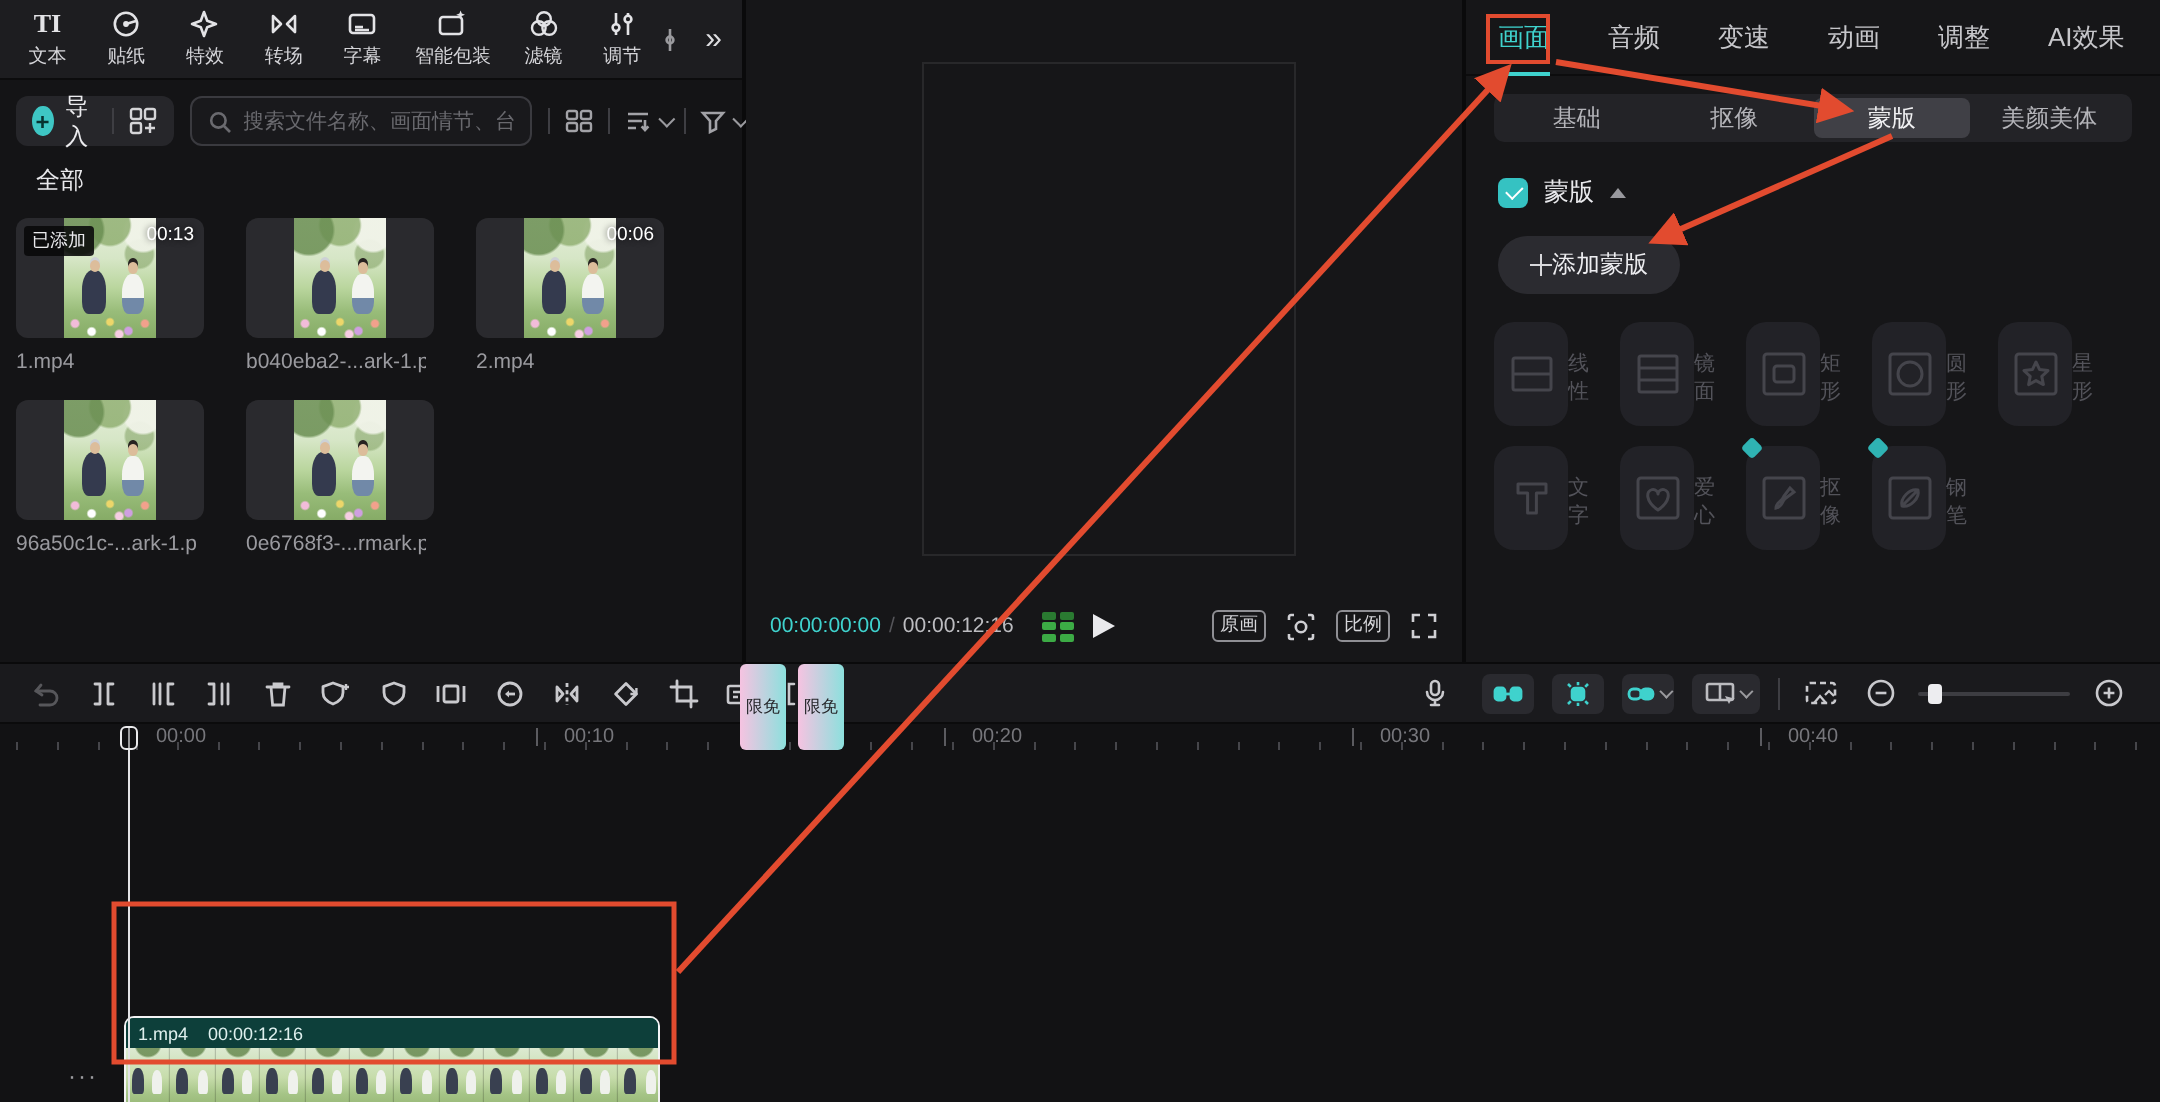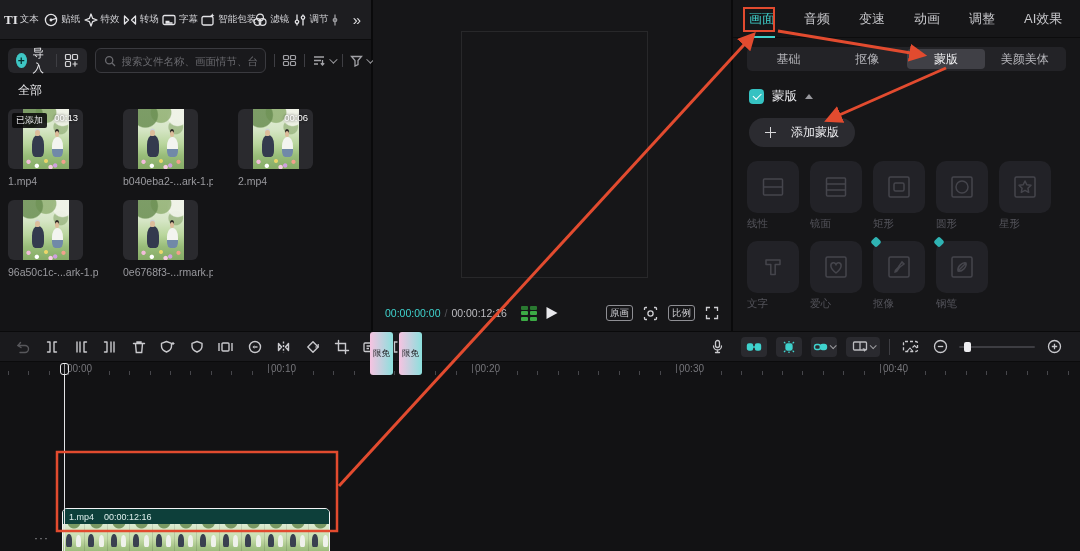--- a/index.html
+++ b/index.html
@@ -4,41 +4,41 @@
 <style>
   *{margin:0;padding:0;box-sizing:border-box}
   html,body{width:1080px;height:551px}
   body{position:relative;background:#0a0a0b;font-family:"Liberation Sans",sans-serif;overflow:hidden;color:#ddd;-webkit-font-smoothing:antialiased}
   svg{display:block}
   .panel{position:absolute}
 
   
   #left{left:0;top:0;width:371px;height:331px;background:#141416}
   .left-toolbar{height:40px;background:#1d1d20;display:flex;align-items:center;padding:0 4px;border-bottom:1px solid #0c0c0d}
-  .lt-item{width:40px;display:flex;flex-direction:row;align-items:center;gap:2px;color:#e3e3e6}
+  .lt-item{width:40px;display:flex;flex-direction:column;align-items:center;gap:2px;color:#e3e3e6}
   .lt-item.wide{width:52px}
   .lt-label{font-size:9.5px;color:#d4d4d8;white-space:nowrap}
   .lt-glyph{font-family:"Liberation Serif",serif;font-size:13px;font-weight:bold;line-height:16px}
   .lt-expand{margin-left:auto;color:#dedee1;font-size:15px;padding:0 8px;letter-spacing:-2px}
   .lt-partial{width:14px;overflow:hidden;color:#9a9a9e}
 
   .media-bar{margin:8px 8px 0;display:flex;align-items:center;gap:8px}
   .import-group{background:#26262a;border-radius:6px;height:25px;display:flex;align-items:center;padding:0 8px;gap:7px}
   .import-plus{width:15px;height:15px;border-radius:50%;background:#3ec6c4;color:#073230;font-size:12px;font-weight:bold;display:flex;align-items:center;justify-content:center;line-height:1}
   .import-label{font-size:11.5px;color:#ececef}
   .v-div{width:1px;height:13px;background:#3e3e43}
   .searchbox{flex:1;height:25px;border:1px solid #3a3a3f;border-radius:6px;background:#19191c;display:flex;align-items:center;gap:6px;padding:0 8px}
   .search-input{flex:1;background:transparent;border:none;outline:none;color:#c5c5c9;font-size:10.5px;font-family:"Liberation Sans",sans-serif}
   .search-input::placeholder{color:#69696e}
   .view-icons{display:flex;align-items:center;gap:7px;color:#a2a2a7}
   .caret{width:6px;height:6px;border-right:1.2px solid #9a9a9e;border-bottom:1.2px solid #9a9a9e;transform:rotate(45deg) translateY(-2px)}
   .section-label{margin:9px 18px 0;font-size:12px;color:#e9e9ec}
   .media-grid{margin:10px 0 0 8px;display:grid;grid-template-columns:repeat(3,90px);column-gap:25px;row-gap:13px}
   .m-item{width:90px}
-  .thumb{width:75px;height:60px;background:#2a2a2e;border-radius:6px;position:relative;display:flex;justify-content:center;overflow:hidden}
+  .thumb{width:94px;height:60px;background:#2a2a2e;border-radius:6px;position:relative;display:flex;justify-content:center;overflow:hidden}
   .thumb .park{width:46px;height:60px}
   .badge-added{position:absolute;top:4px;left:4px;background:rgba(8,8,9,.88);color:#eaeaed;font-size:9px;padding:1px 4px;border-radius:2px;z-index:3}
   .dur{position:absolute;top:3px;right:5px;font-size:9.5px;color:#fff;text-shadow:0 0 3px rgba(0,0,0,.8);z-index:2}
   .m-name{margin-top:6px;font-size:10.5px;color:#9a9a9f;white-space:nowrap;overflow:hidden}
 
   
   .park{position:relative;background:linear-gradient(180deg,#e6efdd 0%,#d6e6c6 34%,#bad69e 58%,#98bc79 78%,#86ab66 100%);overflow:hidden}
   .park::before{content:"";position:absolute;inset:0;background:
     radial-gradient(circle at 16% 10%,rgba(106,142,82,.85) 0 18%,transparent 20%),
     radial-gradient(circle at 50% 6%,rgba(140,172,108,.8) 0 16%,transparent 18%),
@@ -83,45 +83,45 @@
   .tab.active{color:#3fd2cd}
   .tab.active::after{content:"";position:absolute;left:0;right:0;bottom:-10px;height:2px;background:#3fd2cd}
   .subtabs{margin:9px 14px 0;height:24px;background:#232327;border-radius:5px;display:flex;padding:2px}
   .subtab{flex:1;display:flex;align-items:center;justify-content:center;font-size:12px;color:#b4b4b9;border-radius:4px;white-space:nowrap}
   .subtab.active{background:#404046;color:#f1f1f3}
   .mask-head{margin:17px 16px 0;display:flex;align-items:center;gap:8px}
   .checkbox{width:15px;height:15px;border-radius:4px;background:#35c2c2;position:relative}
   .checkbox::after{content:"";position:absolute;left:3.5px;top:4px;width:7px;height:3.5px;border-left:1.7px solid #fff;border-bottom:1.7px solid #fff;transform:rotate(-45deg)}
   .mask-head-label{font-size:12.5px;color:#eaeaed}
   .collapse-caret{width:0;height:0;border-left:4px solid transparent;border-right:4px solid transparent;border-bottom:5px solid #98989d}
-  .add-mask-btn{margin:13px 0 0 16px;display:inline-flex;align-items:center;gap:15px;background:#2b2b30;border-radius:15px;padding:6px 16px;font-size:12px;color:#ededf0}
+  .add-mask-btn{margin:13px 0 0 16px;display:inline-flex;align-items:center;gap:0;background:#2b2b30;border-radius:15px;padding:6px 16px;font-size:12px;color:#ededf0}
   .plus-ic{position:relative;width:11px;height:11px}
   .plus-ic::before{content:"";position:absolute;left:0;right:0;top:5px;height:1.4px;background:#d8d8db}
   .plus-ic::after{content:"";position:absolute;top:0;bottom:0;left:5px;width:1.4px;background:#d8d8db}
   .mask-grid{margin:14px 0 0 14px;display:grid;grid-template-columns:repeat(5,52px);column-gap:11px;row-gap:10px}
-  .mask-cell{display:flex;flex-direction:column;}
+  .mask-cell{display:flex;flex-direction:row;align-items:center}
   .mask-tile{width:52px;height:52px;background:#222227;border-radius:10px;display:flex;align-items:center;justify-content:center;position:relative;color:#45454c}
   .mask-label{margin-top:4px;font-size:10.5px;color:#53535a}
   .vip-diamond{position:absolute;top:-3px;left:-1px;width:8px;height:8px;background:#2fb3b3;transform:rotate(45deg);border-radius:2px}
 
   
   #timeline{left:0;top:332px;width:1080px;height:219px;background:#121214}
   .tl-toolbar{height:30px;background:#1a1a1d;display:flex;align-items:center;padding:0 8px;border-bottom:1px solid #0b0b0c}
   .tool{width:29px;display:flex;justify-content:center;align-items:center;color:#c9c9cd;position:relative;height:30px}
   .tool.dim{color:#57575b}
   .free-badge{position:absolute;top:0px;right:-8px;background:linear-gradient(90deg,#f6c3e1,#8ce0dd);color:#26262a;font-size:8.5px;line-height:11px;padding:16px 3px;border-radius:3px;z-index:2;white-space:nowrap}
   .tl-right{margin-left:auto;display:flex;align-items:center;gap:9px;padding-right:8px}
   .toggle-btn{width:26px;height:20px;background:#2a2a2f;border-radius:4px;display:flex;align-items:center;justify-content:center;color:#3fd2cd;gap:2px}
   .toggle-btn.grey{color:#bcbcc0;width:34px}
   .toggle-btn .caret{border-color:#9a9a9e;transform:rotate(45deg) translateY(-1px);width:5px;height:5px}
   .zoom-slider{width:76px;height:2px;background:#3d3d42;border-radius:1px;position:relative}
   .zoom-knob{position:absolute;left:5px;top:-4px;width:7px;height:10px;background:#ededf0;border-radius:2px}
   .ruler{position:absolute;top:30px;left:0;right:0;height:18px}
   .ticks{position:absolute;top:9px;left:0;right:0;height:4px;background:repeating-linear-gradient(90deg,#46464b 0 1px,transparent 1px 20.4px);background-position:68px 0}
-  .rlabel{position:absolute;top:1px;display:flex;align-items:center;gap:2px;font-size:10px;color:#76767b}
+  .rlabel{position:absolute;top:1px;display:flex;align-items:center;gap:13px;font-size:10px;color:#76767b}
   .rlabel .rtick{width:1px;height:9px;background:#5b5b60}
   .tracks{position:absolute;top:48px;left:0;right:0;bottom:0}
   .more-dots{position:absolute;left:34px;top:151px;color:#9a9a9e;font-size:12px;letter-spacing:1px}
   .cover-btn{position:absolute;left:97px;top:146px;width:37px;height:31px;background:#232328;border:1px dashed #5f5f65;border-radius:4px;display:flex;align-items:center;justify-content:center;font-size:12px;color:#dcdcdf}
   .clip{position:absolute;left:62px;top:128px;width:268px;height:67px;border:1.5px solid #f3f3f5;border-radius:5px;overflow:hidden;background:#16504a}
   .clip-label{height:15px;background:rgba(14,62,57,.96);display:flex;align-items:center;gap:10px;padding:0 6px;font-size:9px;color:#dff0ee;white-space:nowrap}
   .filmstrip{height:33px;display:flex;overflow:hidden}
   .frame{flex:0 0 22.4px;position:relative;background:
     radial-gradient(circle at 50% -2px,rgba(104,138,80,.85) 0 6px,transparent 7px),
     linear-gradient(180deg,#dcead2 0%,#c6dcaa 45%,#a5c486 70%,#8fb06d 100%);

